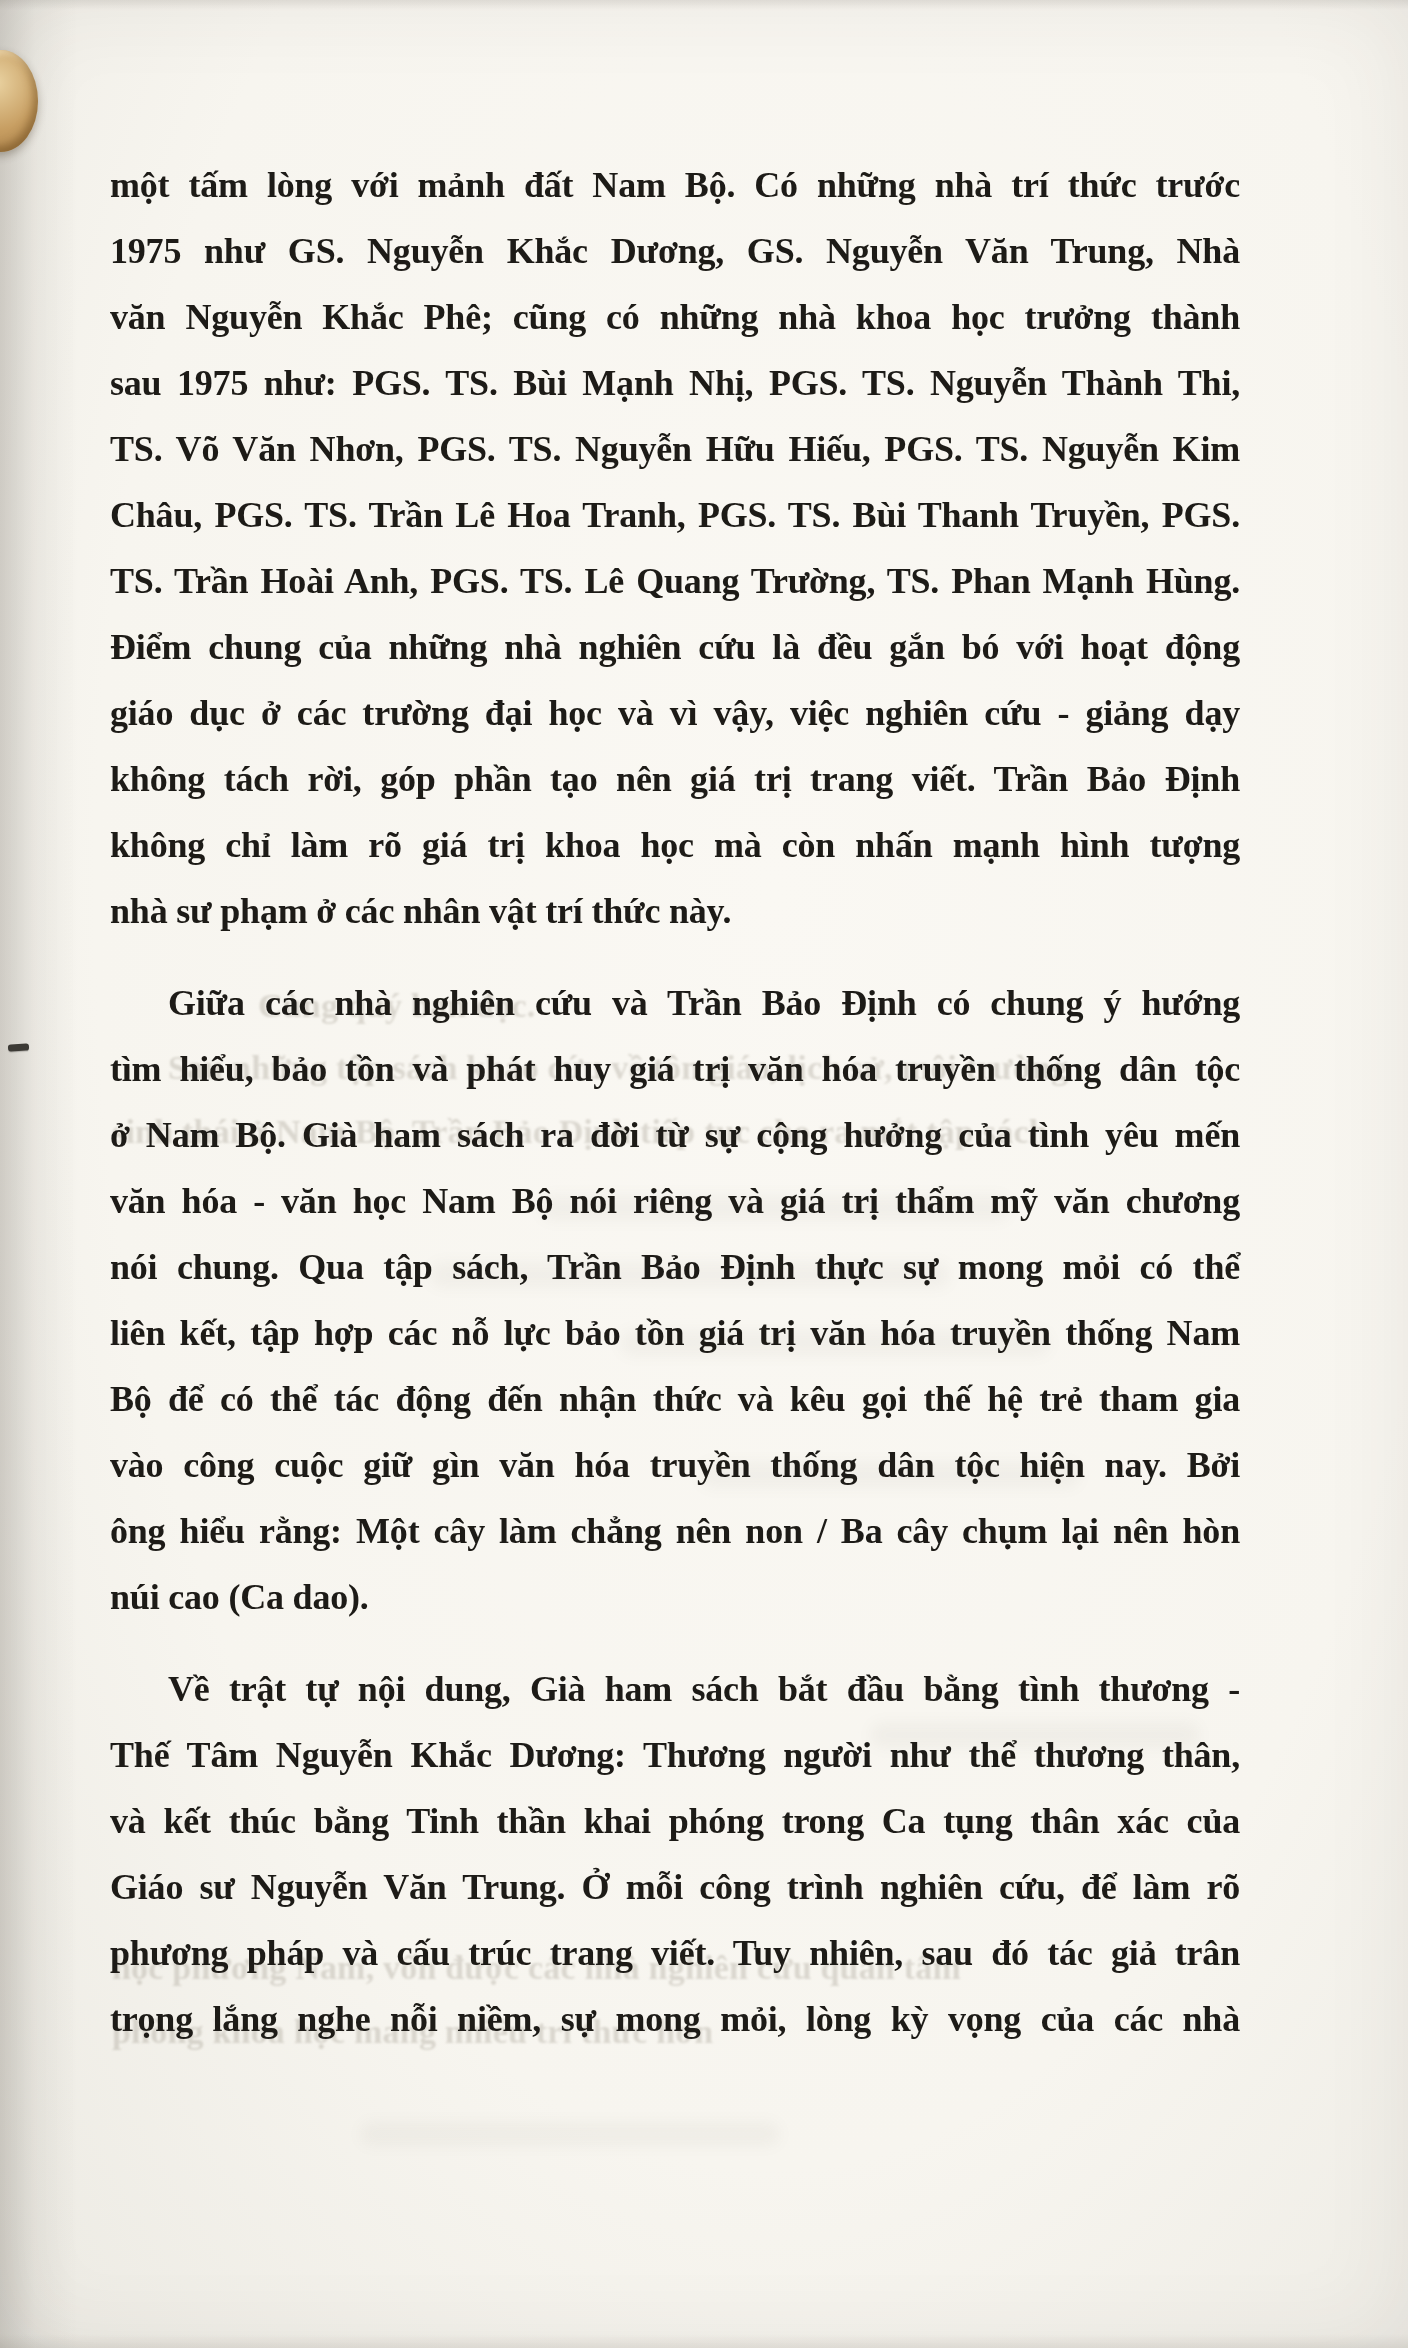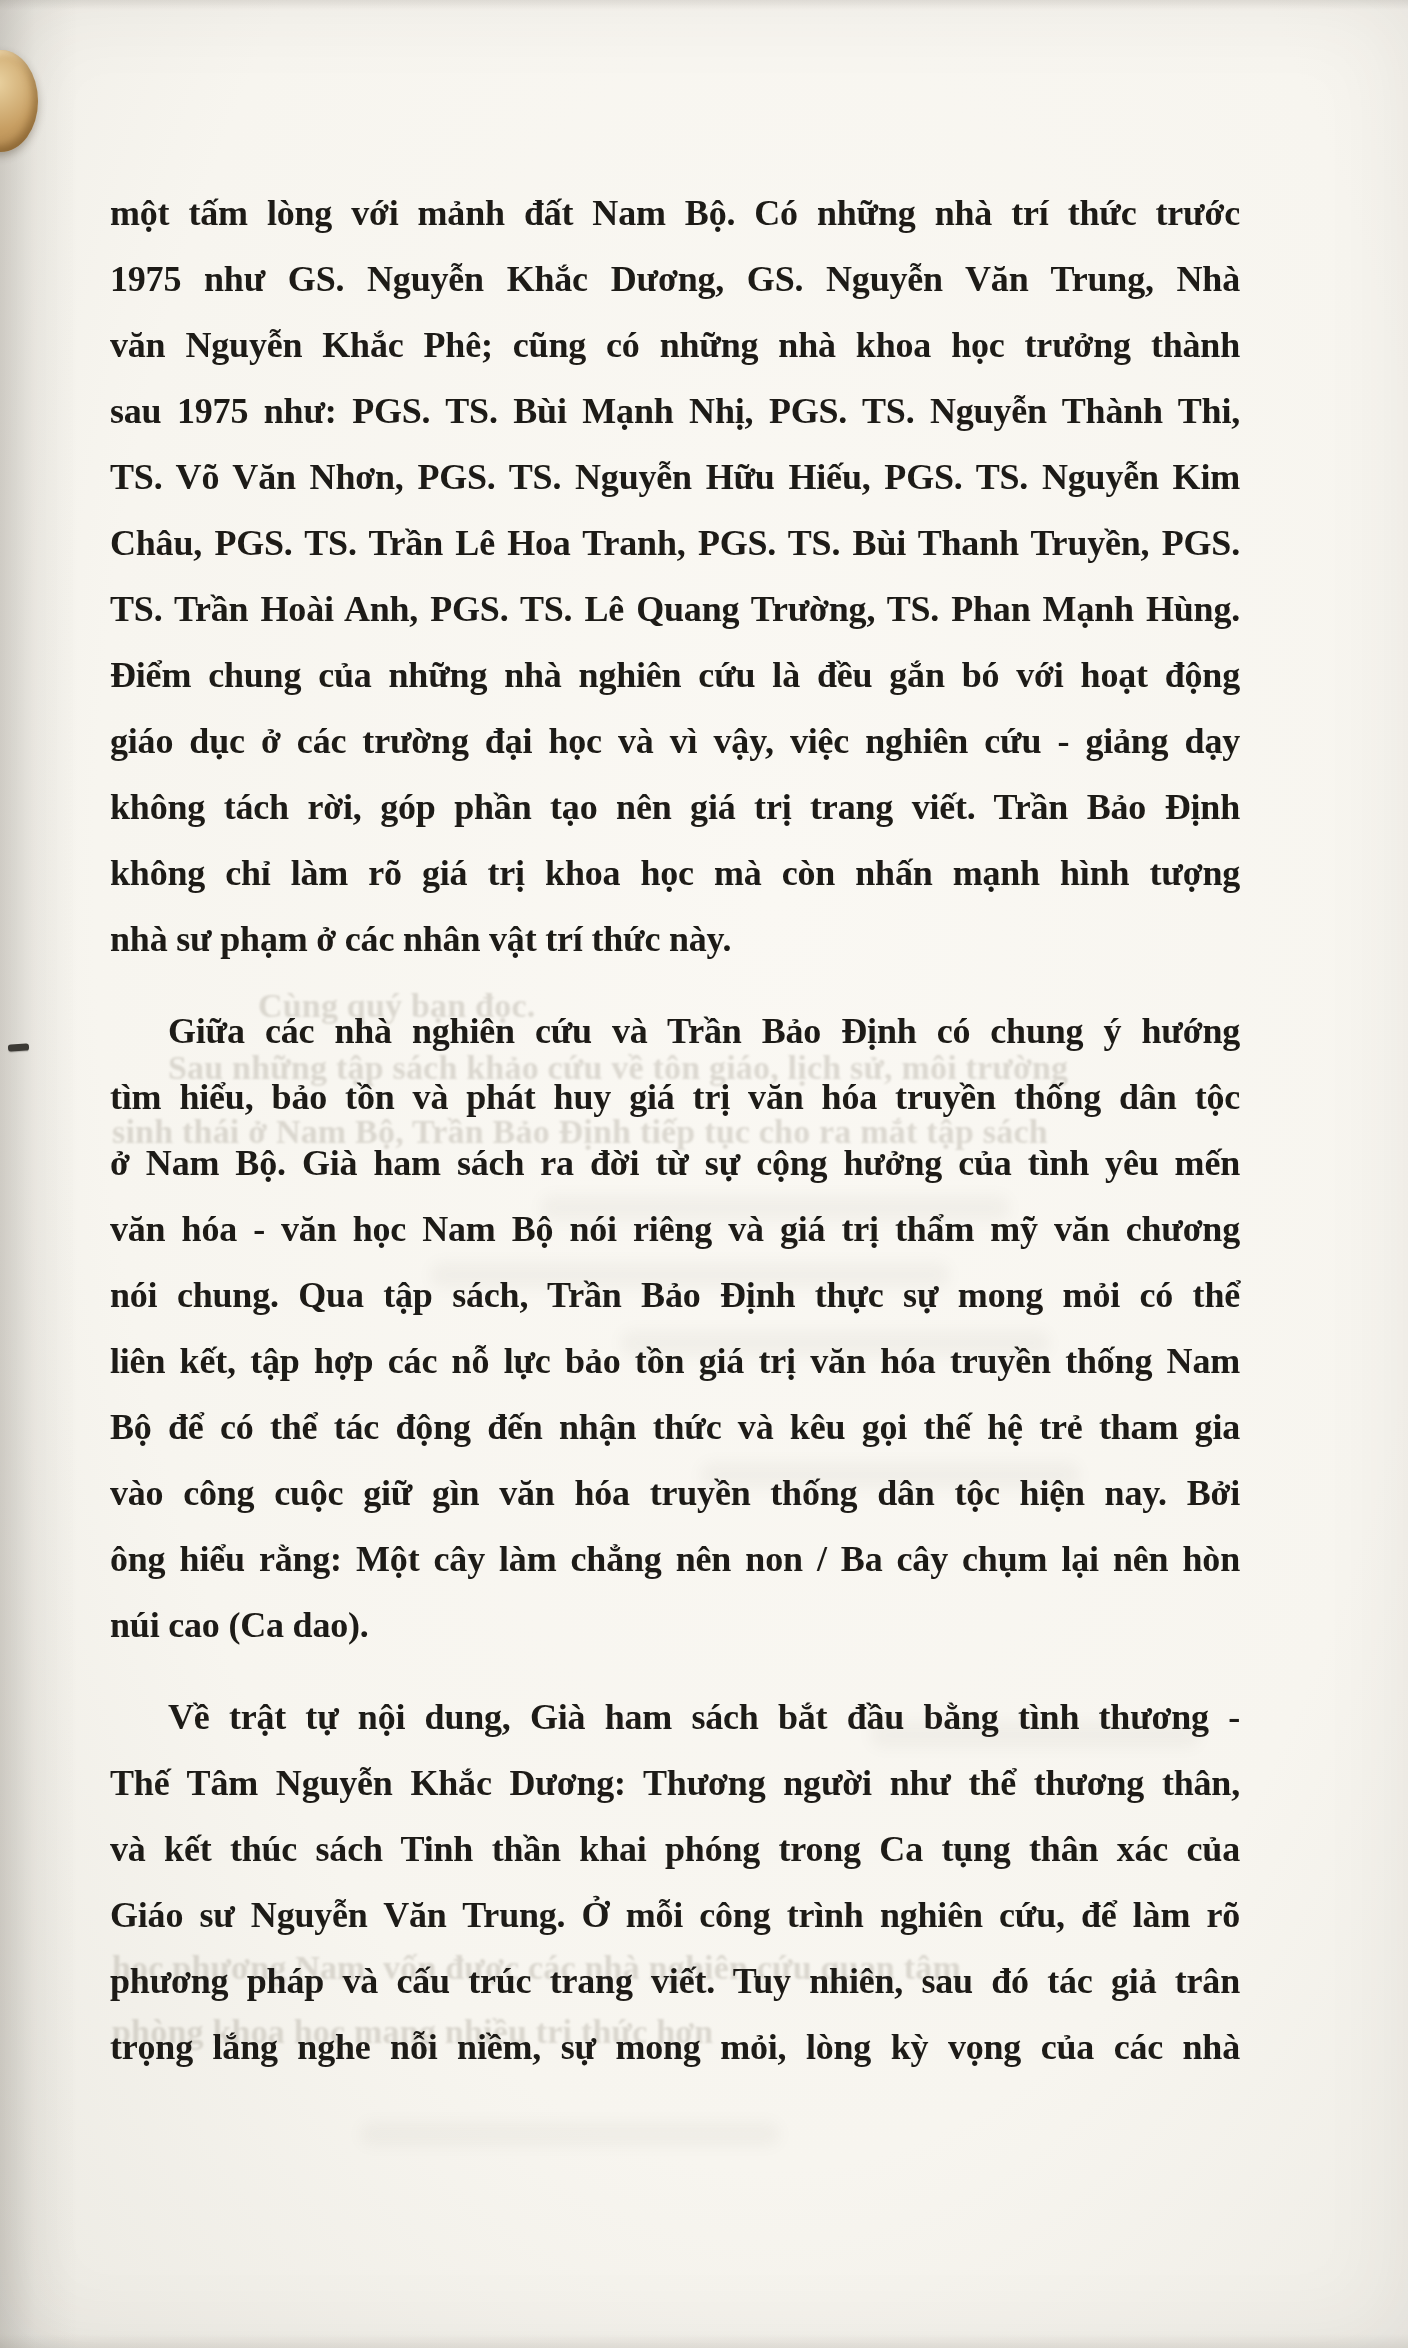--- a/index.html
+++ b/index.html
@@ -55,21 +55,21 @@
   .ghost{
     position:absolute;white-space:nowrap;
     font-weight:700;font-size:34px;line-height:40px;
     color:var(--ghost);opacity:0.28;filter:blur(1.3px);
     letter-spacing:0.2px;
   }
   .smudge{
     position:absolute;background:#7d776a;opacity:0.06;filter:blur(7px);border-radius:14px;
   }
   .text-block{
-    position:absolute;left:110px;top:180px;width:1130px;z-index:2;
+    position:absolute;left:110px;top:152px;width:1130px;z-index:2;
     color:var(--ink);
     font-size:36px;line-height:66px;font-weight:700;
     letter-spacing:-0.2px;
   }
   .paragraph + .paragraph{margin-top:26px;}
   .line{
     height:66px;
     white-space:nowrap;
     text-align:justify;
     text-align-last:justify;
@@ -126,19 +126,19 @@
         <div class="line"><span>nói chung. Qua tập sách, Trần Bảo Định thực sự mong mỏi có thể</span></div>
         <div class="line"><span>liên kết, tập hợp các nỗ lực bảo tồn giá trị văn hóa truyền thống Nam</span></div>
         <div class="line"><span>Bộ để có thể tác động đến nhận thức và kêu gọi thế hệ trẻ tham gia</span></div>
         <div class="line"><span>vào công cuộc giữ gìn văn hóa truyền thống dân tộc hiện nay. Bởi</span></div>
         <div class="line"><span>ông hiểu rằng: </span><span class="it">Một cây làm chẳng nên non / Ba cây chụm lại nên hòn</span></div>
         <div class="line last"><span class="it">núi cao</span><span> (Ca dao).</span></div>
       </div>
       <div class="paragraph">
         <div class="line indent"><span>Về trật tự nội dung, </span><span class="it">Già ham sách</span><span> bắt đầu bằng tình thương -</span></div>
         <div class="line"><span class="it">Thế Tâm Nguyễn Khắc Dương: Thương người như thể thương thân,</span></div>
-        <div class="line"><span>và kết thúc sách </span><span class="it">Tinh thần khai phóng trong Ca tụng thân xác</span><span> của</span></div>
+        <div class="line"><span>và kết thúc bằng </span><span class="it">Tinh thần khai phóng trong Ca tụng thân xác</span><span> của</span></div>
         <div class="line"><span>Giáo sư Nguyễn Văn Trung. Ở mỗi công trình nghiên cứu, để làm rõ</span></div>
         <div class="line"><span>phương pháp và cấu trúc trang viết. Tuy nhiên, sau đó tác giả trân</span></div>
         <div class="line"><span>trọng lắng nghe nỗi niềm, sự mong mỏi, lòng kỳ vọng của các nhà</span></div>
       </div>
     </div>
 </div>
 
 </body></html>

